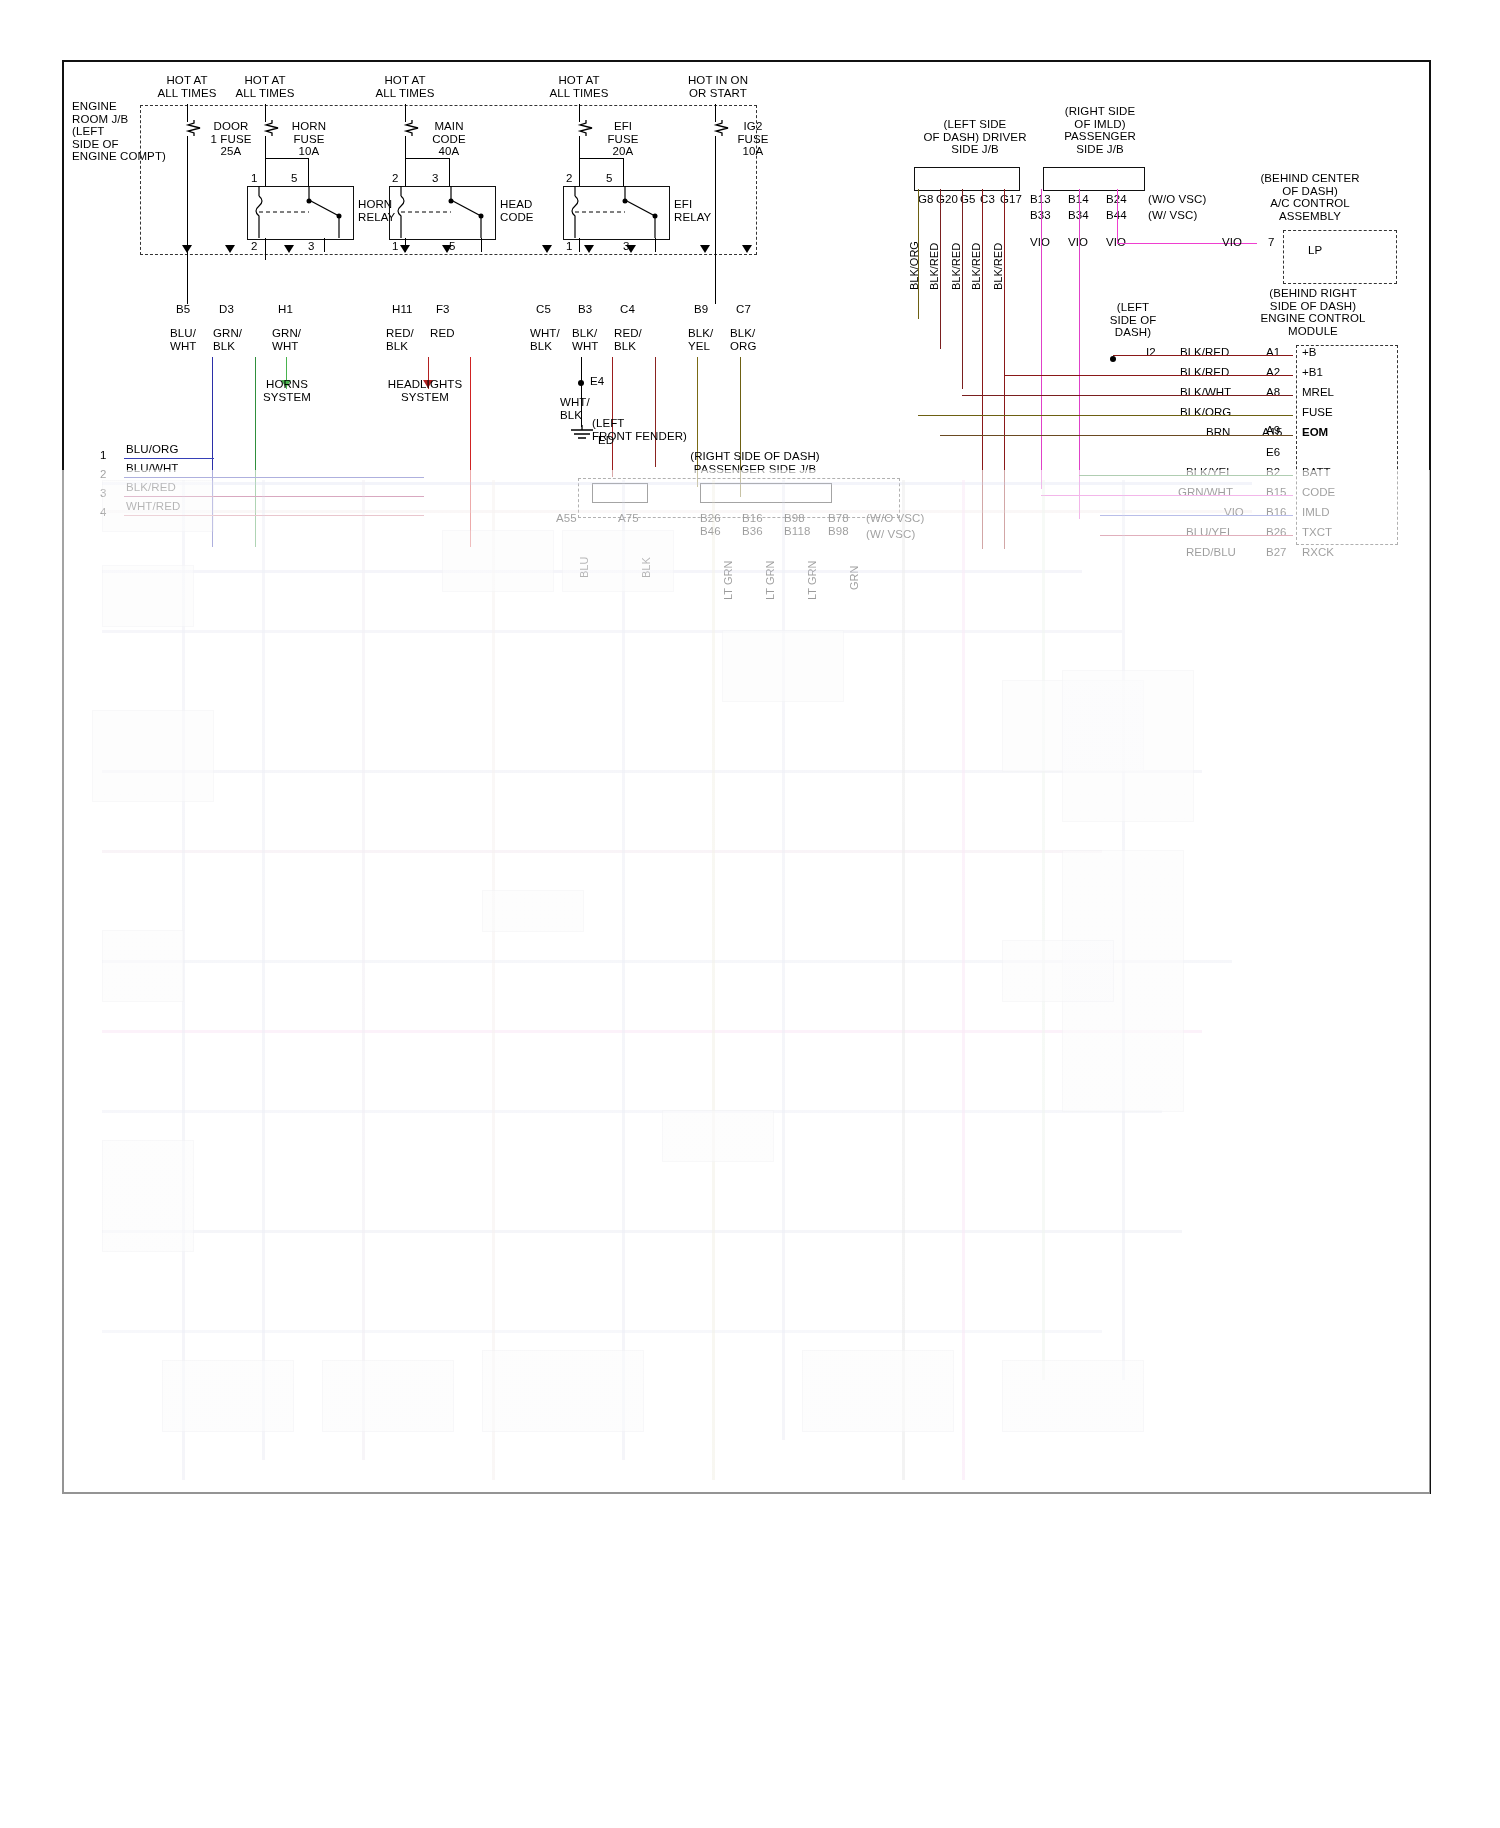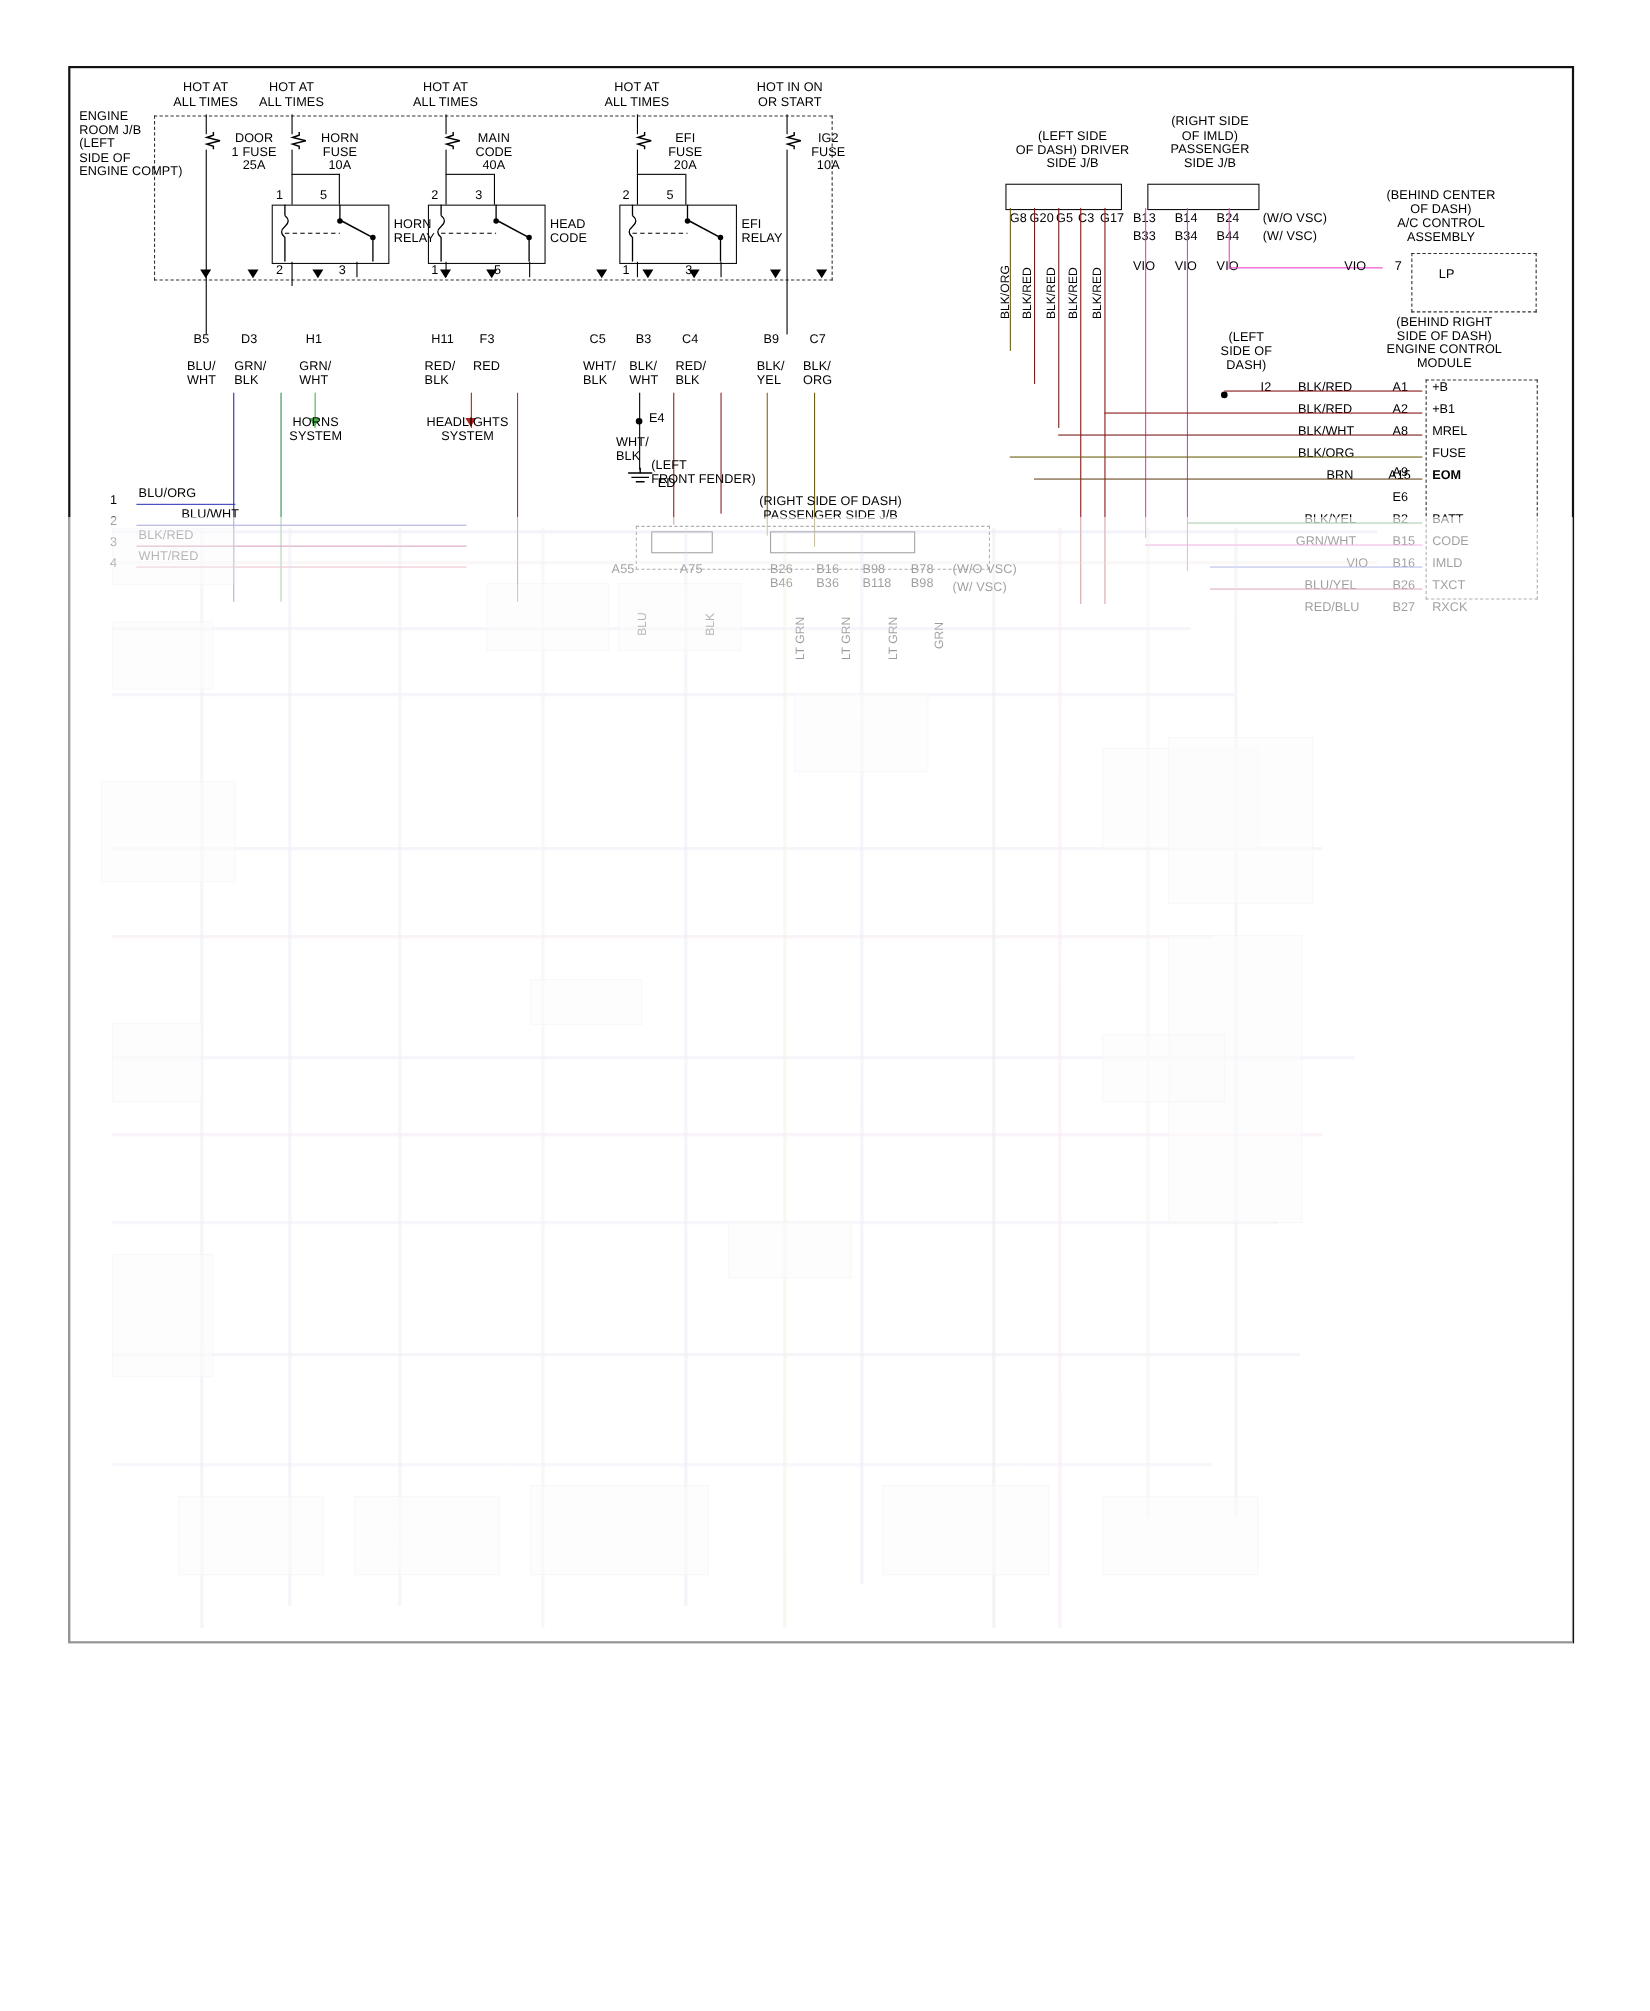--- a/index.html
+++ b/index.html
@@ -229,21 +229,21 @@
   <svg style="position:absolute;left:568px;top:425px;width:28px;height:16px;">
     <path d="M14 0 L14 5 M3 5 L25 5 M6 9 L22 9 M10 13 L18 13" stroke="#000" stroke-width="1.3" fill="none"></path>
   </svg>
   <div class="lbl" style="left:598px;top:434px;">ED</div>
 
   <div class="lbl" style="left:100px;top:449px;">1</div>
   <div class="lbl" style="left:100px;top:468px;">2</div>
   <div class="lbl" style="left:100px;top:487px;">3</div>
   <div class="lbl" style="left:100px;top:506px;">4</div>
   <div class="lbl" style="left:126px;top:443px;">BLU/ORG</div>
-  <div class="lbl" style="left:126px;top:462px;margin-left:39px;">BLU/WHT</div>
+  <div class="lbl" style="left:126px;top:462px;">BLU/WHT</div>
   <div class="lbl" style="left:126px;top:481px;">BLK/RED</div>
   <div class="lbl" style="left:126px;top:500px;">WHT/RED</div>
   <div class="wire hline" style="left:124px;top:458px;width:90px;background:#3640b7;"></div>
   <div class="wire hline" style="left:124px;top:477px;width:300px;background:#2b2fa8;"></div>
   <div class="wire hline" style="left:124px;top:496px;width:300px;background:#9b1c5a;"></div>
   <div class="wire hline" style="left:124px;top:515px;width:300px;background:#c76b7e;"></div>
 
   <div class="lbl c" style="left:910px;top:118px;width:130px;">(LEFT SIDE
 OF DASH) DRIVER
 SIDE J/B</div>

